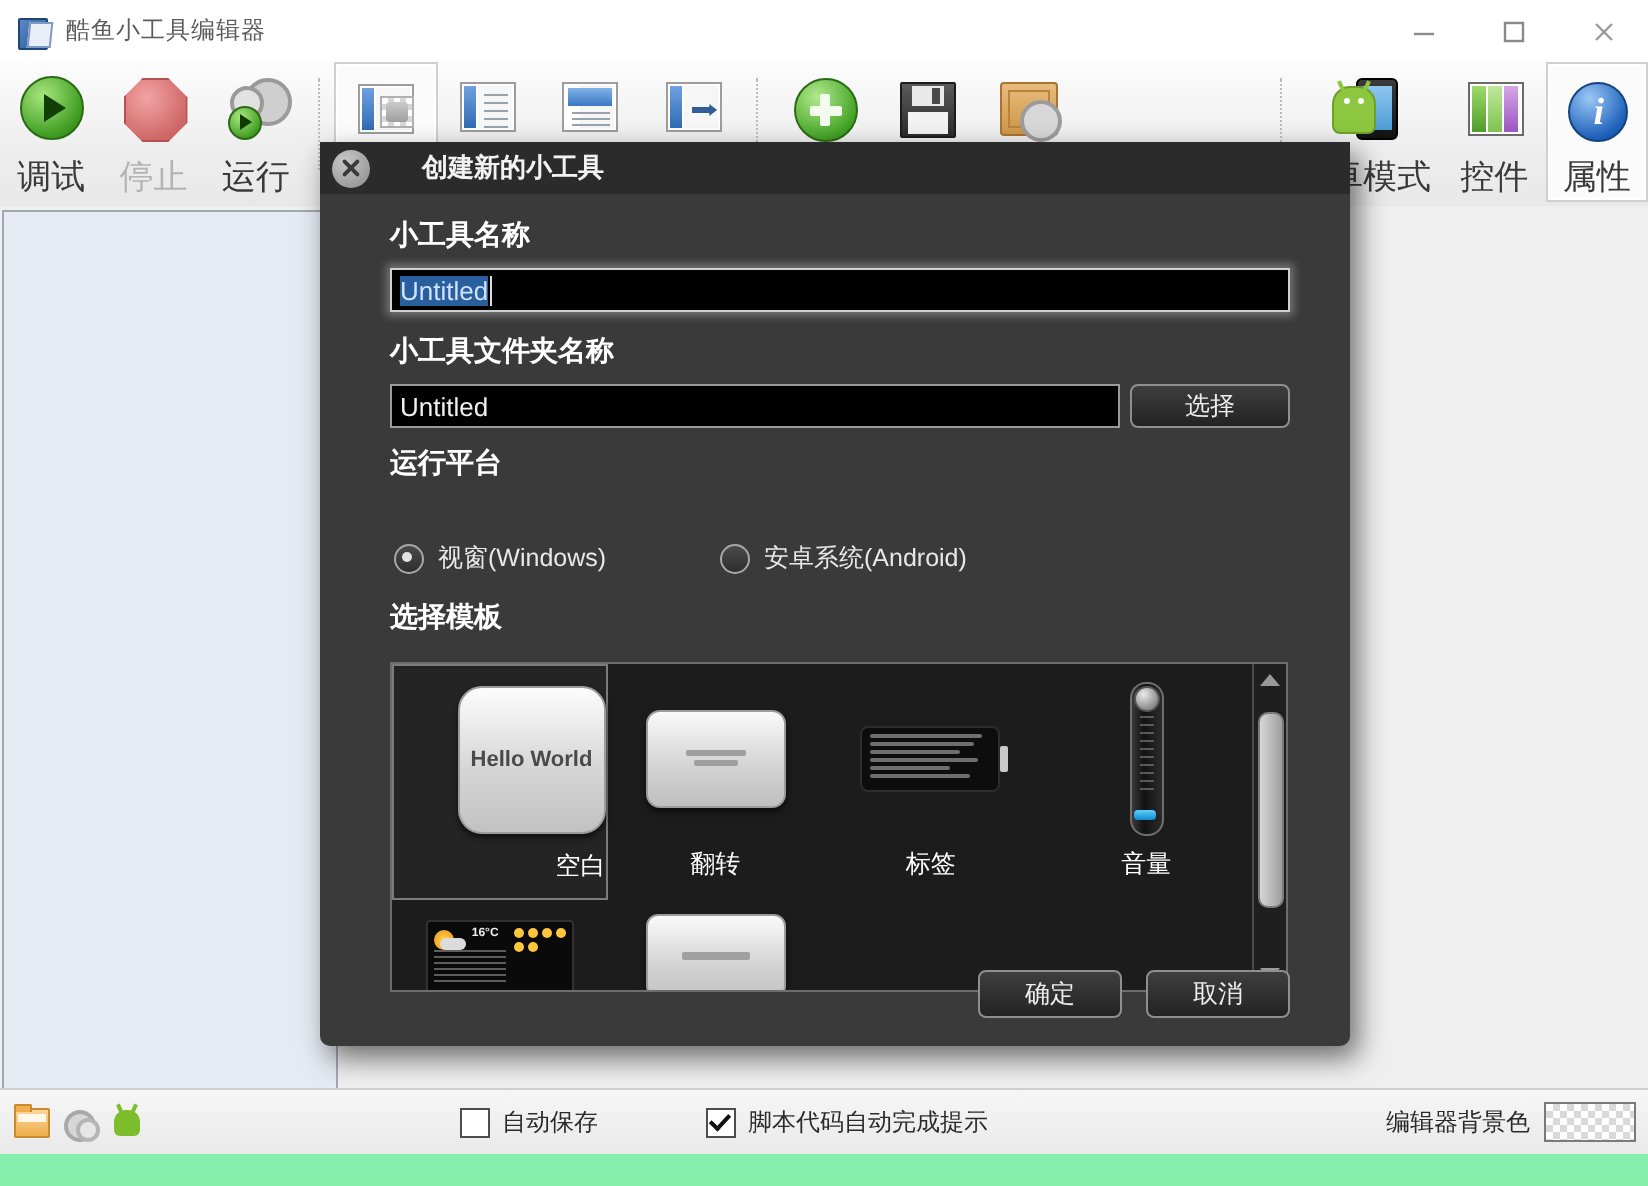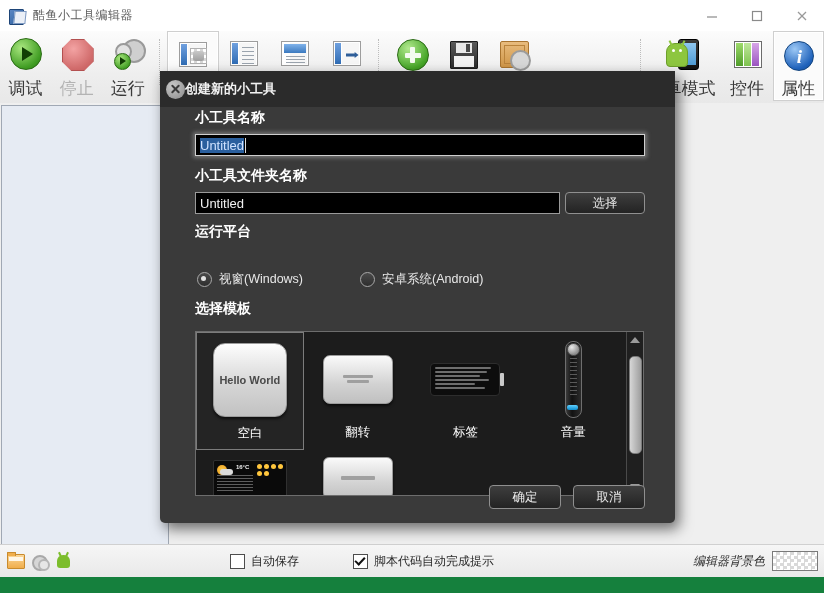--- a/index.html
+++ b/index.html
@@ -5,21 +5,21 @@
   html, body {
     margin: 0; padding: 0;
     width: 824px; height: 593px;
     overflow: hidden;
     font-family: "Liberation Sans", "DejaVu Sans", sans-serif;
     background: #f0f0f0;
   }
   #app {
     position: relative;
     width: 824px; height: 593px;
-    background: #15803d;
+    background: #86efac;
   }
 
   
   .titlebar {
     position: absolute; left:0; top:0; width: 824px; height: 31px;
     background: #ffffff;
     display: flex; align-items: center;
     border-bottom: 1px solid #e5e5e5;
   }
   .app-icon {
@@ -264,37 +264,37 @@
   .sb-check { display:flex; align-items:center; gap:6px; font-size:12px; color:#2a2a2a; }
   .cbox {
     width:13px; height:13px; background:#fff; border:1px solid #4d4d4d;
     position:relative; flex:none;
   }
   .cbox.on:after {
     content:""; position:absolute; left:3px; top:0px; width:4px; height:8px;
     border:solid #111; border-width:0 2px 2px 0; transform: rotate(43deg);
   }
   .sb-right { margin-left:auto; display:flex; align-items:center; gap:7px; padding-right:6px; }
-  .sb-right .lbl { font-size:12px; color:#2a2a2a;font-style:italic; }
+  .sb-right .lbl { font-size:12px; color:#2a2a2a; }
   .color-swatch {
     width:44px; height:18px; border:1px solid #7a7a7a;
     background: repeating-conic-gradient(#d9d9d9 0% 25%, #ffffff 0% 50%) 0 0/7px 7px;
   }
 
   
   .dialog {
     position:absolute; left:160px; top:71px; width:515px; height:452px;
     background:#3a3a3a;
     border-radius: 0 0 5px 5px;
     box-shadow: 4px 6px 14px rgba(0,0,0,0.55);
   }
   .dlg-title {
-    position:absolute; left:0; top:0; width:515px; height:36px;
+    position:absolute; left:0; top:0; width:515px; height:26px;
     background:#2b2b2b;
-    display:flex; align-items:center; gap:0; padding-left:6px; box-sizing:border-box;
+    display:flex; align-items:center; gap:26px; padding-left:6px; box-sizing:border-box;
   }
   .dlg-close {
     width:19px; height:19px; border-radius:50%;
     background: radial-gradient(circle at 35% 30%, #c8c8c8, #9a9a9a 75%);
     position:relative; flex:none;
   }
   .dlg-close:before, .dlg-close:after {
     content:""; position:absolute; left:4px; top:8.5px; width:11px; height:2px;
     background:#3a3a3a; border-radius:1px;
   }
@@ -349,21 +349,21 @@
   }
   .tpl-grid {
     position:absolute; left:0; top:0; right:16px; bottom:0;
     display:grid; grid-template-columns: repeat(4, 1fr);
     grid-auto-rows: 118px;
   }
   .tpl-cell {
     display:flex; flex-direction:column; align-items:center; justify-content:flex-start;
     padding-top:8px; box-sizing:border-box; position:relative;
   }
-  .tpl-cell.sel { border:1px solid #7c7c7c; background:#242424; }
+  .tpl-cell.sel { border:1px solid #7c7c7c; background:#242424;align-items:flex-end; }
   .tpl-thumb { height:78px; display:flex; align-items:center; justify-content:center; }
   .tpl-name { color:#ffffff; font-size:12.5px; margin-top:6px; }
 
   .th-blank {
     width:72px; height:72px; border-radius:12px;
     background: linear-gradient(#fdfdfd,#d6d6d6 55%, #c2c2c2);
     border:1px solid #9c9c9c;
     box-shadow: 0 2px 3px rgba(0,0,0,0.6);
     display:flex; align-items:center; justify-content:center;
     color:#4a4a4a; font-size:11px; font-weight:bold;

